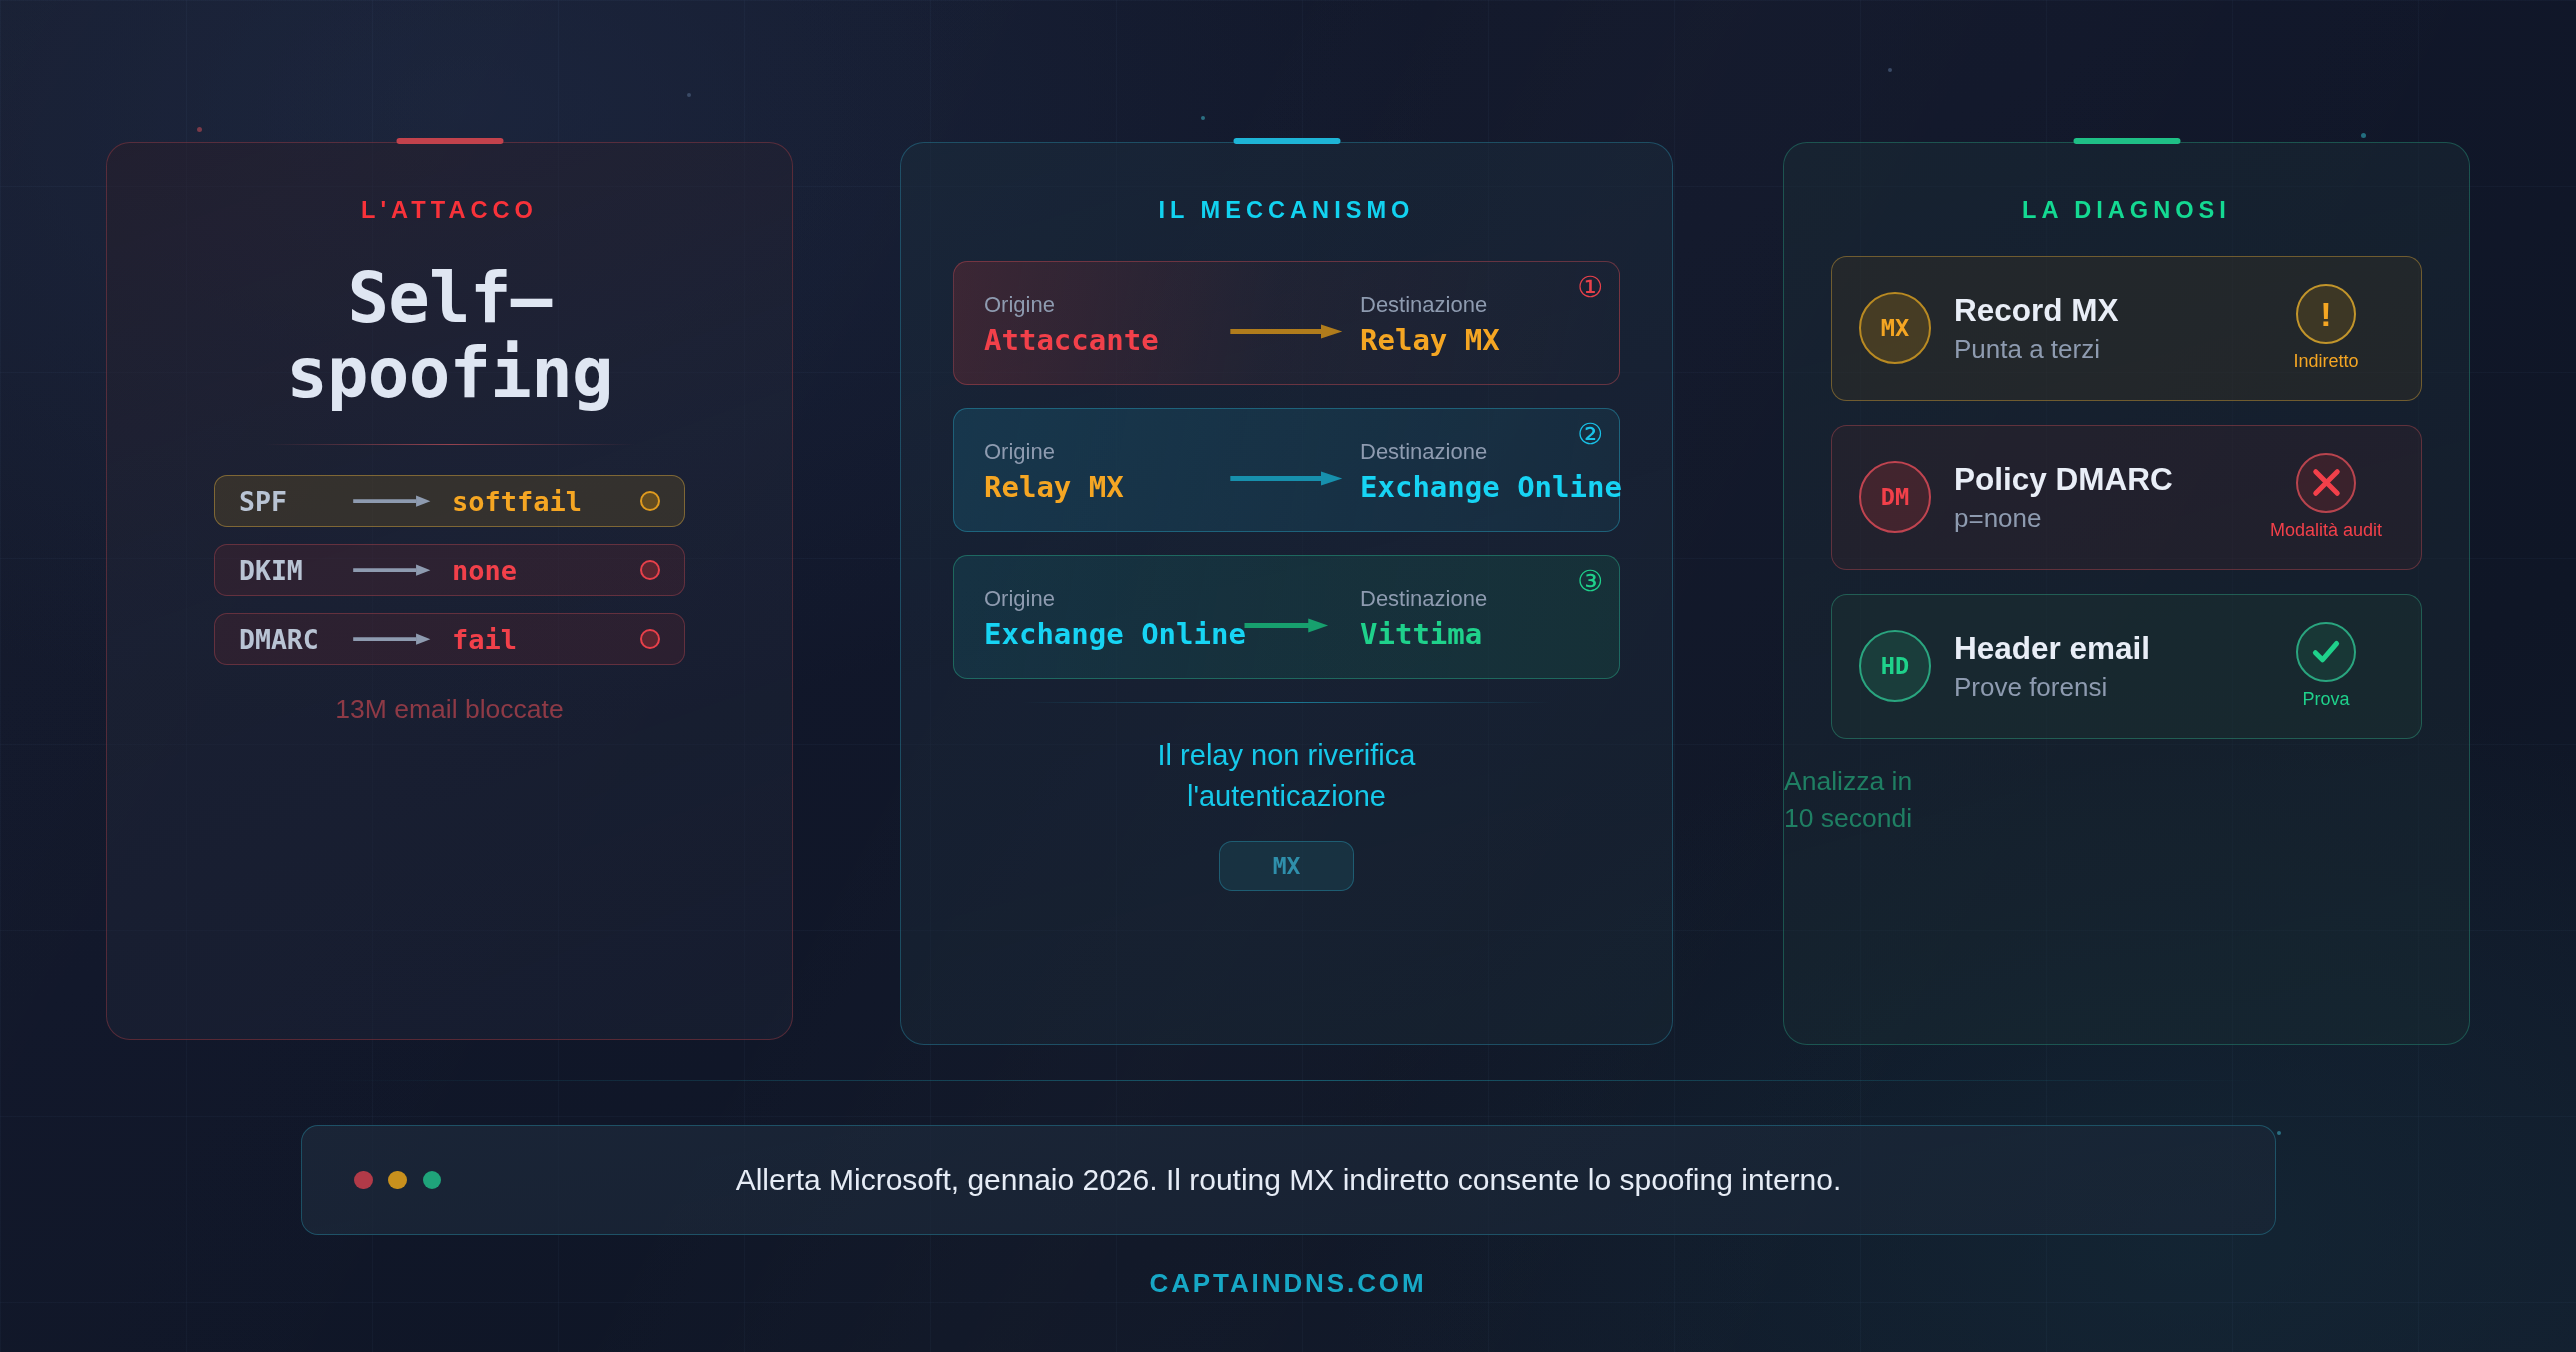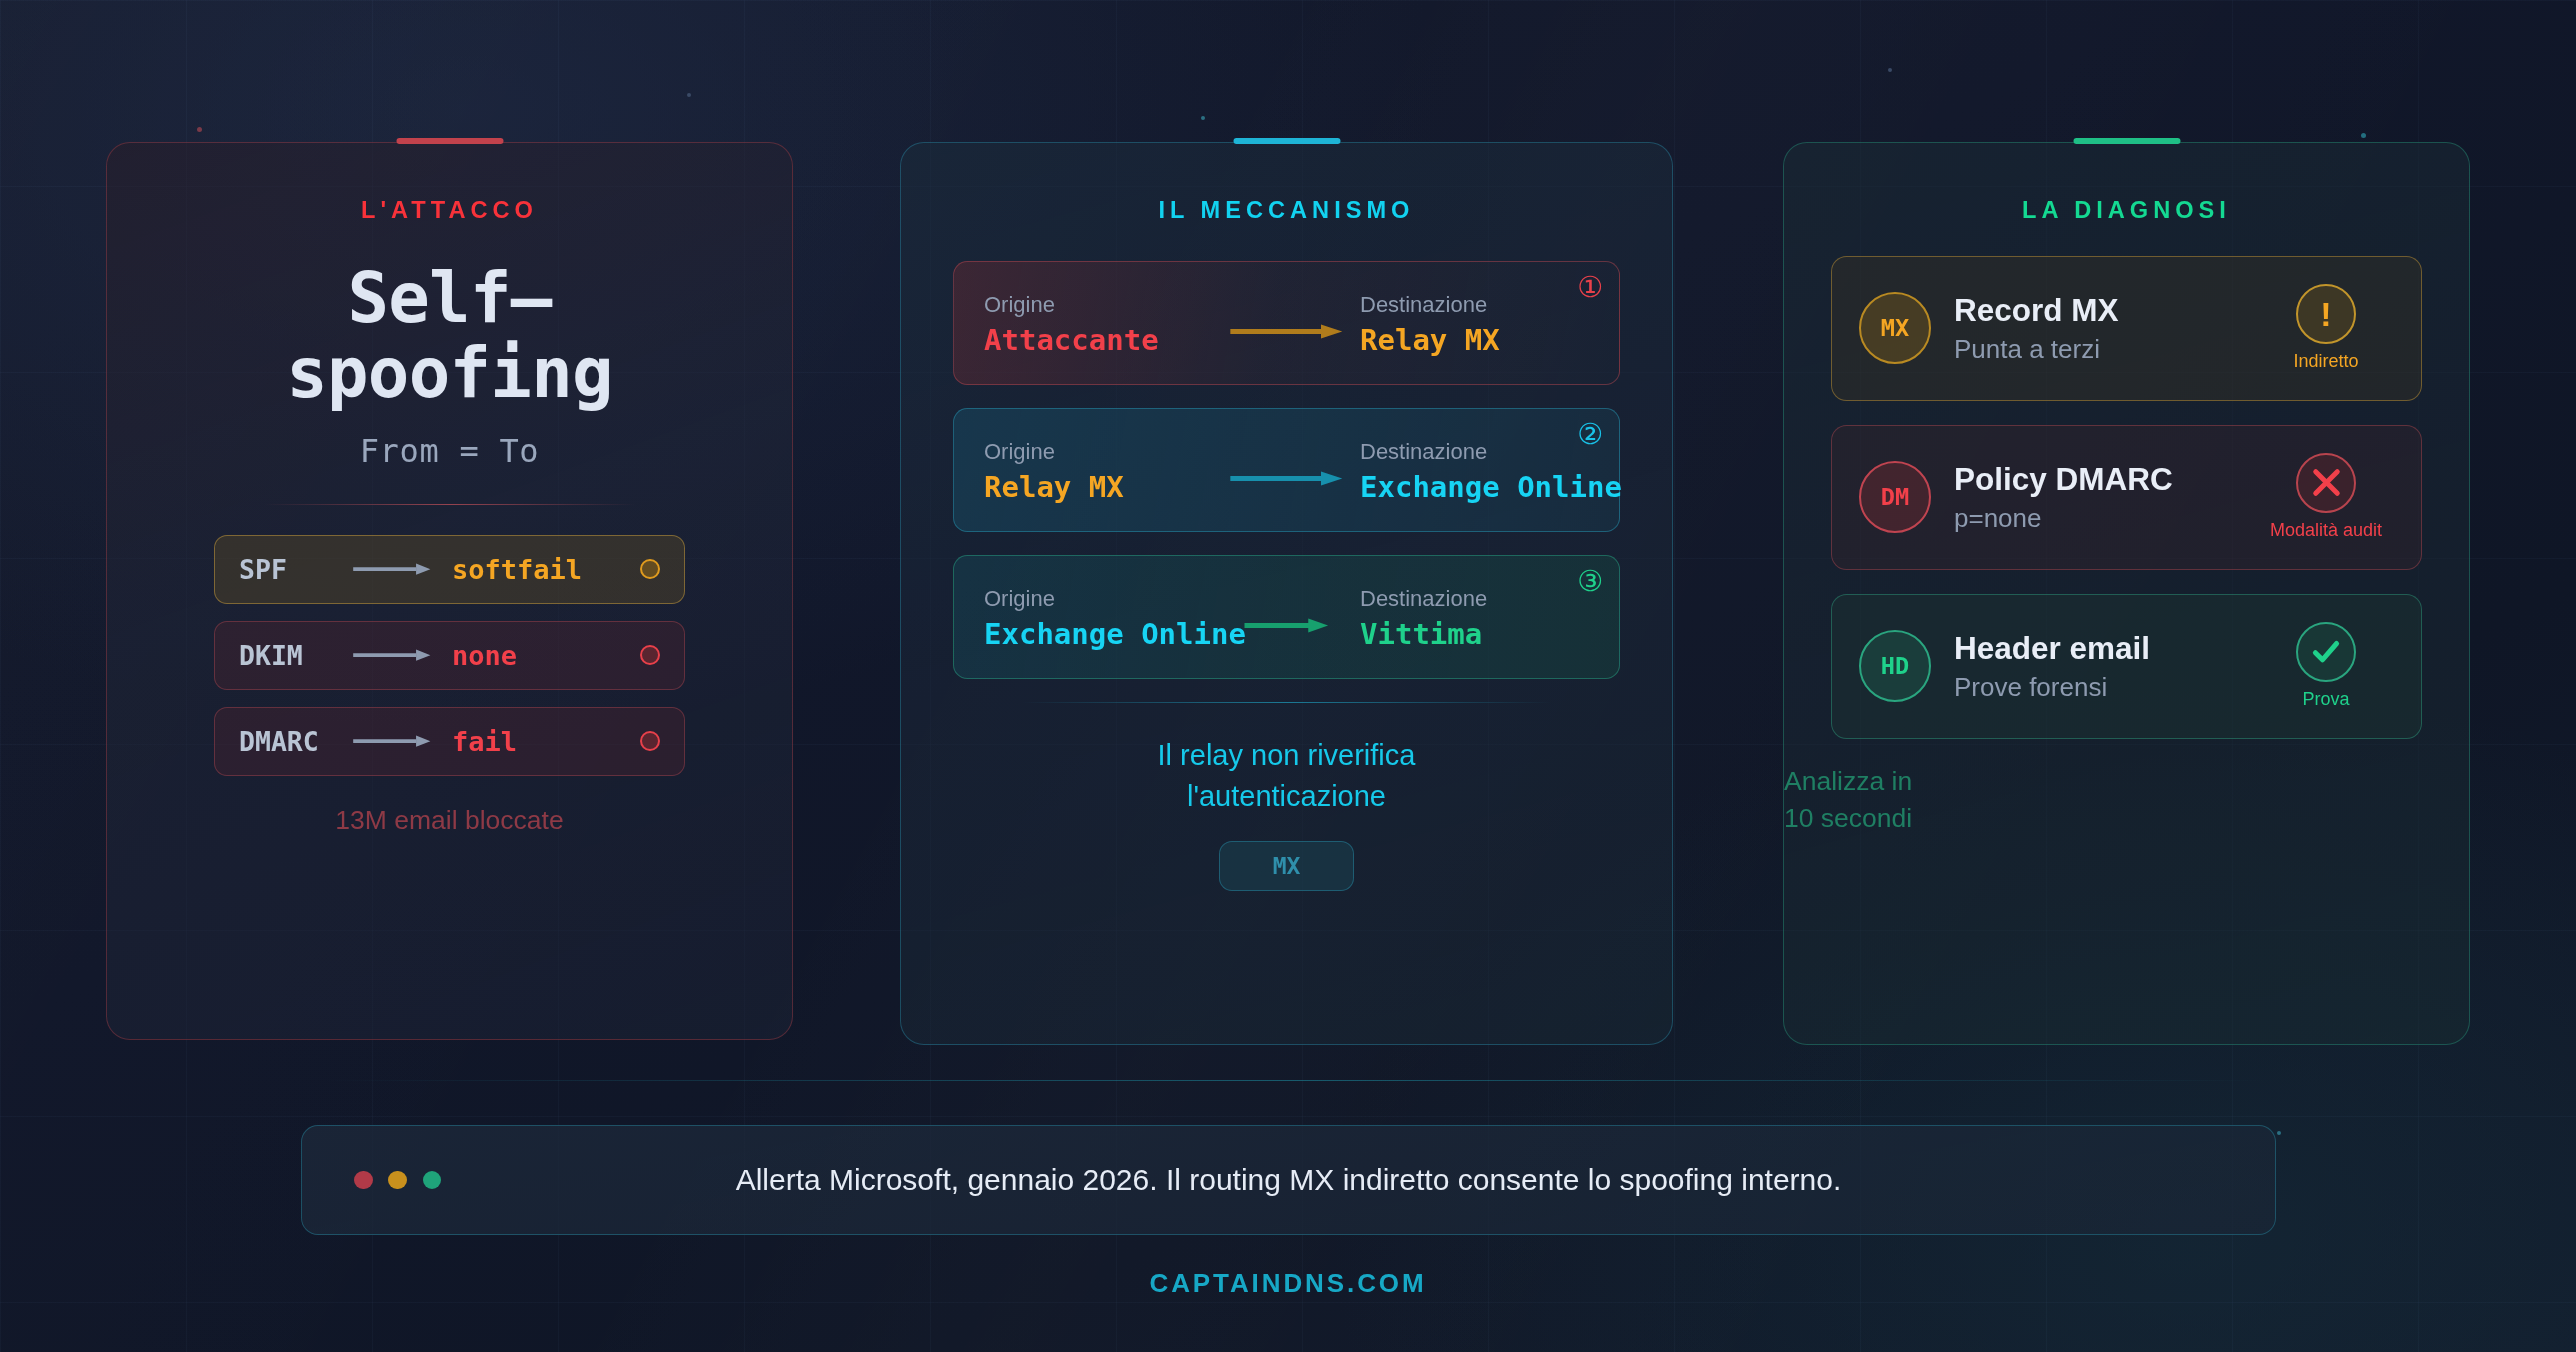--- a/index.html
+++ b/index.html
@@ -89,21 +89,21 @@
   }
   #attack-divider {
     margin: 34px auto 0 auto;
     width: 372px; height: 1.4px;
     background: linear-gradient(to right, rgba(180,70,80,0) 0%, rgba(190,78,88,0.75) 50%, rgba(180,70,80,0) 100%);
   }
 
   .auth-list { margin-top: 30px; padding: 0 107px; }
   .auth-row {
     display: flex; align-items: center;
-    height: 69px;
+    height: 52px;
     border-radius: 13px;
     margin-bottom: 17px;
     padding: 0 24px;
     box-sizing: border-box;
   }
   .auth-row.warn {
     background: rgba(104,82,36,0.34);
     border: 1.4px solid rgba(190,150,60,0.55);
   }
   .auth-row.bad {
@@ -379,21 +379,20 @@
 
 <div id="stage">
 
   <div class="card" id="card-attack">
     <div class="card-accent"></div>
     <div class="card-eyebrow" id="attack-eyebrow">L'ATTACCO</div>
     <div id="attack-title">
       <div>Self–</div>
       <div>spoofing</div>
     </div>
-    <div id="attack-subtitle">From = To</div>
     <div id="attack-divider"></div>
 
     <div class="auth-list">
 
       <div class="auth-row warn">
         <div class="auth-label">SPF</div>
         <div class="auth-arrow">
           <svg width="79" height="14.3" viewBox="0 0 110 20">
             <line x1="0" y1="10" x2="88" y2="10" stroke="#8e9bb0" stroke-width="5"></line>
             <polygon points="88,2 108,10 88,18" fill="#8e9bb0"></polygon>

